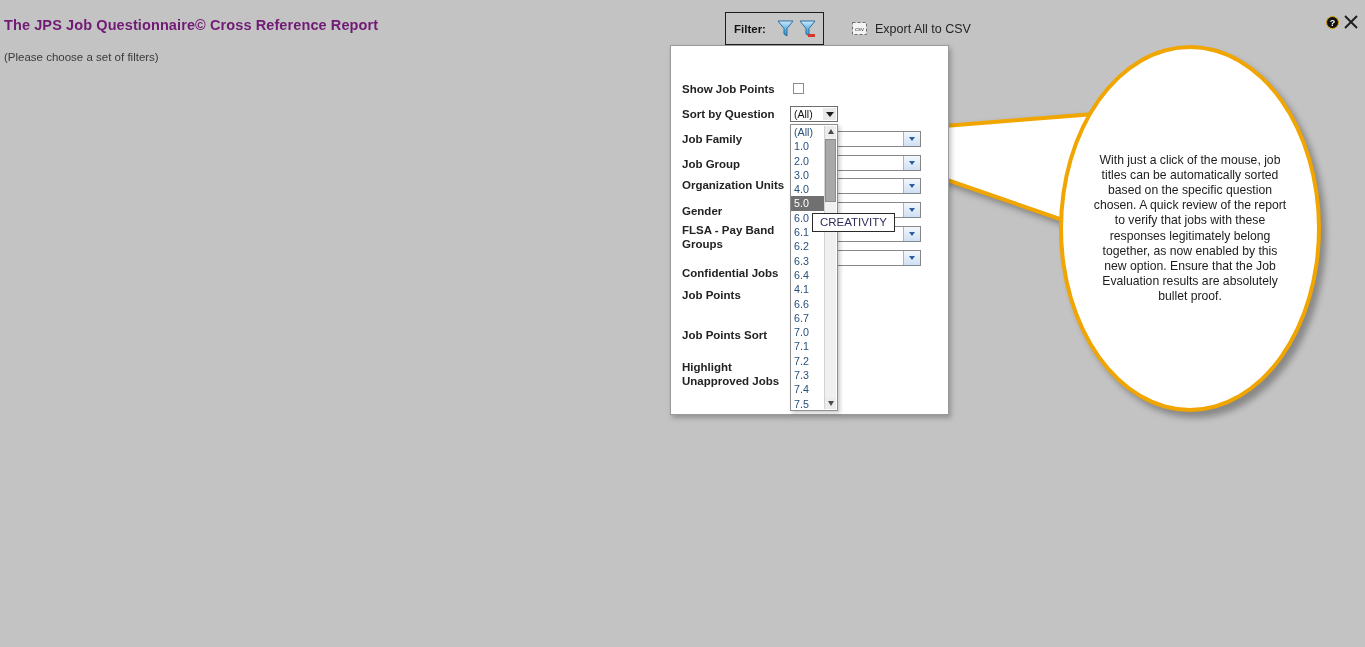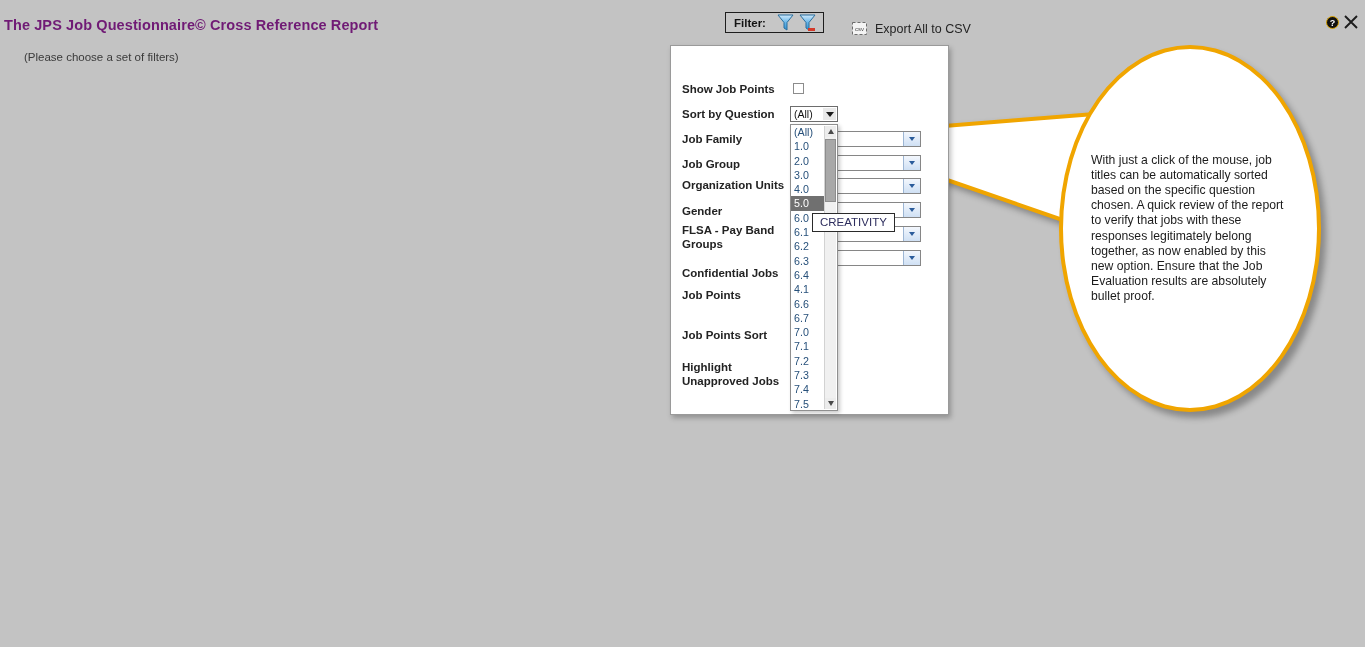--- a/index.html
+++ b/index.html
@@ -12,26 +12,26 @@
     -webkit-font-smoothing:antialiased;
   }
   
   #page-title{
     position:absolute;left:4px;top:17px;
     font-size:14.5px;font-weight:bold;color:#701a75;
     letter-spacing:.1px;white-space:nowrap;
   }
   #page-subtitle{
     position:absolute;left:4px;top:51px;
-    font-size:11.5px;color:#3a3a3a;white-space:nowrap;margin-left:20px;
+    font-size:11.5px;color:#3a3a3a;white-space:nowrap;
   }
   
   #filter-box{
     position:absolute;left:725px;top:12px;
-    width:99px;height:21px;
+    width:99px;height:33px;
     border:1px solid #1d1d1d;
     background:#c6c6c6;
     box-sizing:border-box;
     display:flex;align-items:center;
   }
   #filter-label{font-size:11.5px;font-weight:bold;color:#141414;margin-left:8px;}
   .funnel{width:17px;height:19px;display:block;}
   #filter-icon-1{margin-left:11px;}
   #filter-icon-2{margin-left:5px;}
   #export-wrap{
@@ -58,21 +58,21 @@
     background:#ffffff;
     border:4px solid #f0a500;
     box-sizing:border-box;
     box-shadow:5px 6px 6px rgba(0,0,0,.30);
     z-index:7;
     display:flex;align-items:center;justify-content:center;
   }
   #callout-text{
     width:198px;
     font-size:12.2px;line-height:15.1px;
-    color:#1c1c1c;
+    color:#1c1c1c;text-align:center;
   }
   
   #options-dialog{
     position:absolute;left:670px;top:45px;
     width:279px;height:370px;
     background:#ffffff;
     border:1px solid #9a9a9a;
     box-sizing:border-box;
     box-shadow:2px 3px 5px rgba(0,0,0,.25);
     z-index:10;

